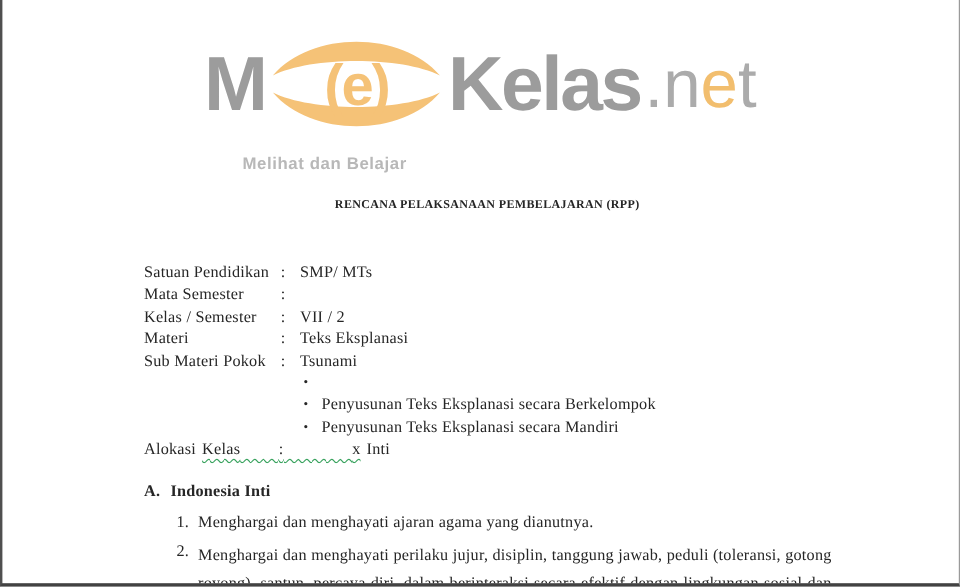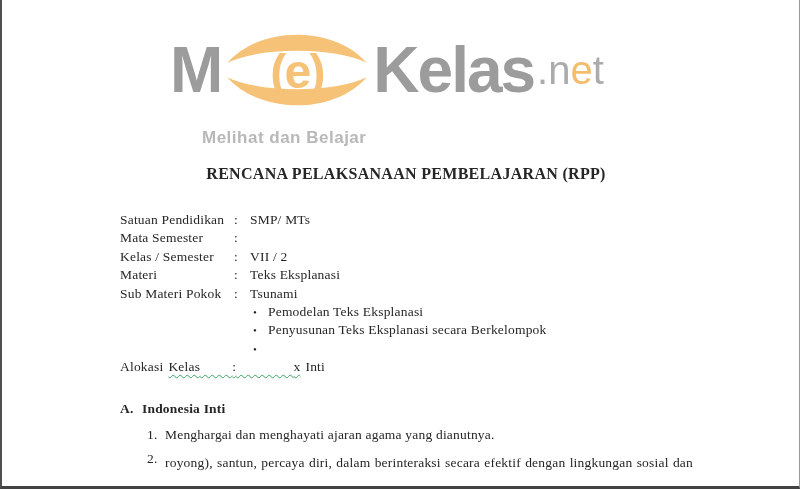--- a/index.html
+++ b/index.html
@@ -20,37 +20,37 @@
   .logo-block { position:absolute; left:168px; top:22px; }
   .logo-row { display:flex; align-items:center; }
   .logo-bold {
     font-family:"Liberation Sans","DejaVu Sans",sans-serif;
     font-weight:bold; font-size:64px; line-height:1;
     color:#9c9c9c; letter-spacing:-2px;
   }
   .eye-svg { width:150px; height:96px; margin:0 1px; display:block; }
   .logo-tld {
     font-family:"Liberation Sans","DejaVu Sans",sans-serif;
-    font-weight:normal; font-size:40px; line-height:1;
+    font-weight:normal; font-size:56px; line-height:1;
     color:#ababab; letter-spacing:0px; margin-left:3px;
   }
   .logo-tld .tld-e { color:#f2be6e; }
   .tagline {
     margin:10px 0 0 32px;
     font-family:"Liberation Sans","DejaVu Sans",sans-serif;
-    font-weight:bold; font-size:17px; color:#b8b8b8; letter-spacing:0.5px;
+    font-weight:bold; font-size:14px; color:#b8b8b8; letter-spacing:0.5px;
   }
 
   
   .doc-title {
     position:absolute; left:118px; top:165px; width:572px;
-    text-align:center; font-weight:bold; font-size:16px; letter-spacing:0.3px;
+    text-align:center; font-weight:bold; font-size:10px; letter-spacing:0.3px;
   }
   .meta-block {
-    position:absolute; left:118px; top:211px; width:572px;
+    position:absolute; left:118px; top:218px; width:572px;
     font-size:13.5px; line-height:18.4px; letter-spacing:0.2px;
   }
   .meta-row { display:flex; }
   .meta-label { width:114px; flex:none; }
   .meta-colon { width:16px; flex:none; }
   .bullet-row { display:flex; padding-left:133px; }
   .bullet-dot { width:15px; flex:none; font-size:11px; line-height:18.4px; }
 
   .sq {
     text-decoration:underline wavy #3aa35f 1px;
@@ -122,28 +122,28 @@
       <span class="meta-value">Teks Eksplanasi</span>
     </div>
     <div class="meta-row">
       <span class="meta-label">Sub Materi Pokok</span>
       <span class="meta-colon">:</span>
       <span class="meta-value">Tsunami</span>
     </div>
 
     <div class="bullet-row">
       <span class="bullet-dot">•</span>
-      <span>Pemodelan Teks Eksplanasi</span>
     </div>
     <div class="bullet-row">
       <span class="bullet-dot">•</span>
       <span>Penyusunan Teks Eksplanasi secara Berkelompok</span>
     </div>
     <div class="bullet-row">
       <span class="bullet-dot">•</span>
+      <span>Penyusunan Teks Eksplanasi secara Mandiri</span>
     </div>
 
     <div class="meta-row">
       <span>Alokasi</span>
       <span class="alokasi-plain-gap sq">Kelas</span>
         <span class="sq">&nbsp;&nbsp;&nbsp;&nbsp;&nbsp;&nbsp;&nbsp;&nbsp;&nbsp;</span>
         <span class="sq">:</span>
         <span class="sq">&nbsp;&nbsp;&nbsp;&nbsp;&nbsp;&nbsp;&nbsp;&nbsp;&nbsp;&nbsp;&nbsp;&nbsp;&nbsp;&nbsp;&nbsp;&nbsp;</span>
         <span class="sq">x</span>
       <span class="alokasi-plain-gap">Inti</span>
@@ -159,18 +159,19 @@
     <div class="num-item first">
       <span class="item-indent"></span>
       <span class="item-num">1.</span>
       <span class="item-body">Menghargai dan menghayati ajaran agama yang dianutnya.</span>
     </div>
 
     <div class="num-item second">
       <span class="item-indent"></span>
       <span class="item-num">2.</span>
       <span class="item-body">
+        <span class="jline" style="display:block;">Menghargai dan menghayati perilaku jujur, disiplin, tanggung jawab, peduli (toleransi, gotong</span>
         <span class="jline" style="display:block;">royong), santun, percaya diri, dalam berinteraksi secara efektif dengan lingkungan sosial dan</span>
       </span>
     </div>
   </div>
 
 </div>
 
 </body></html>

